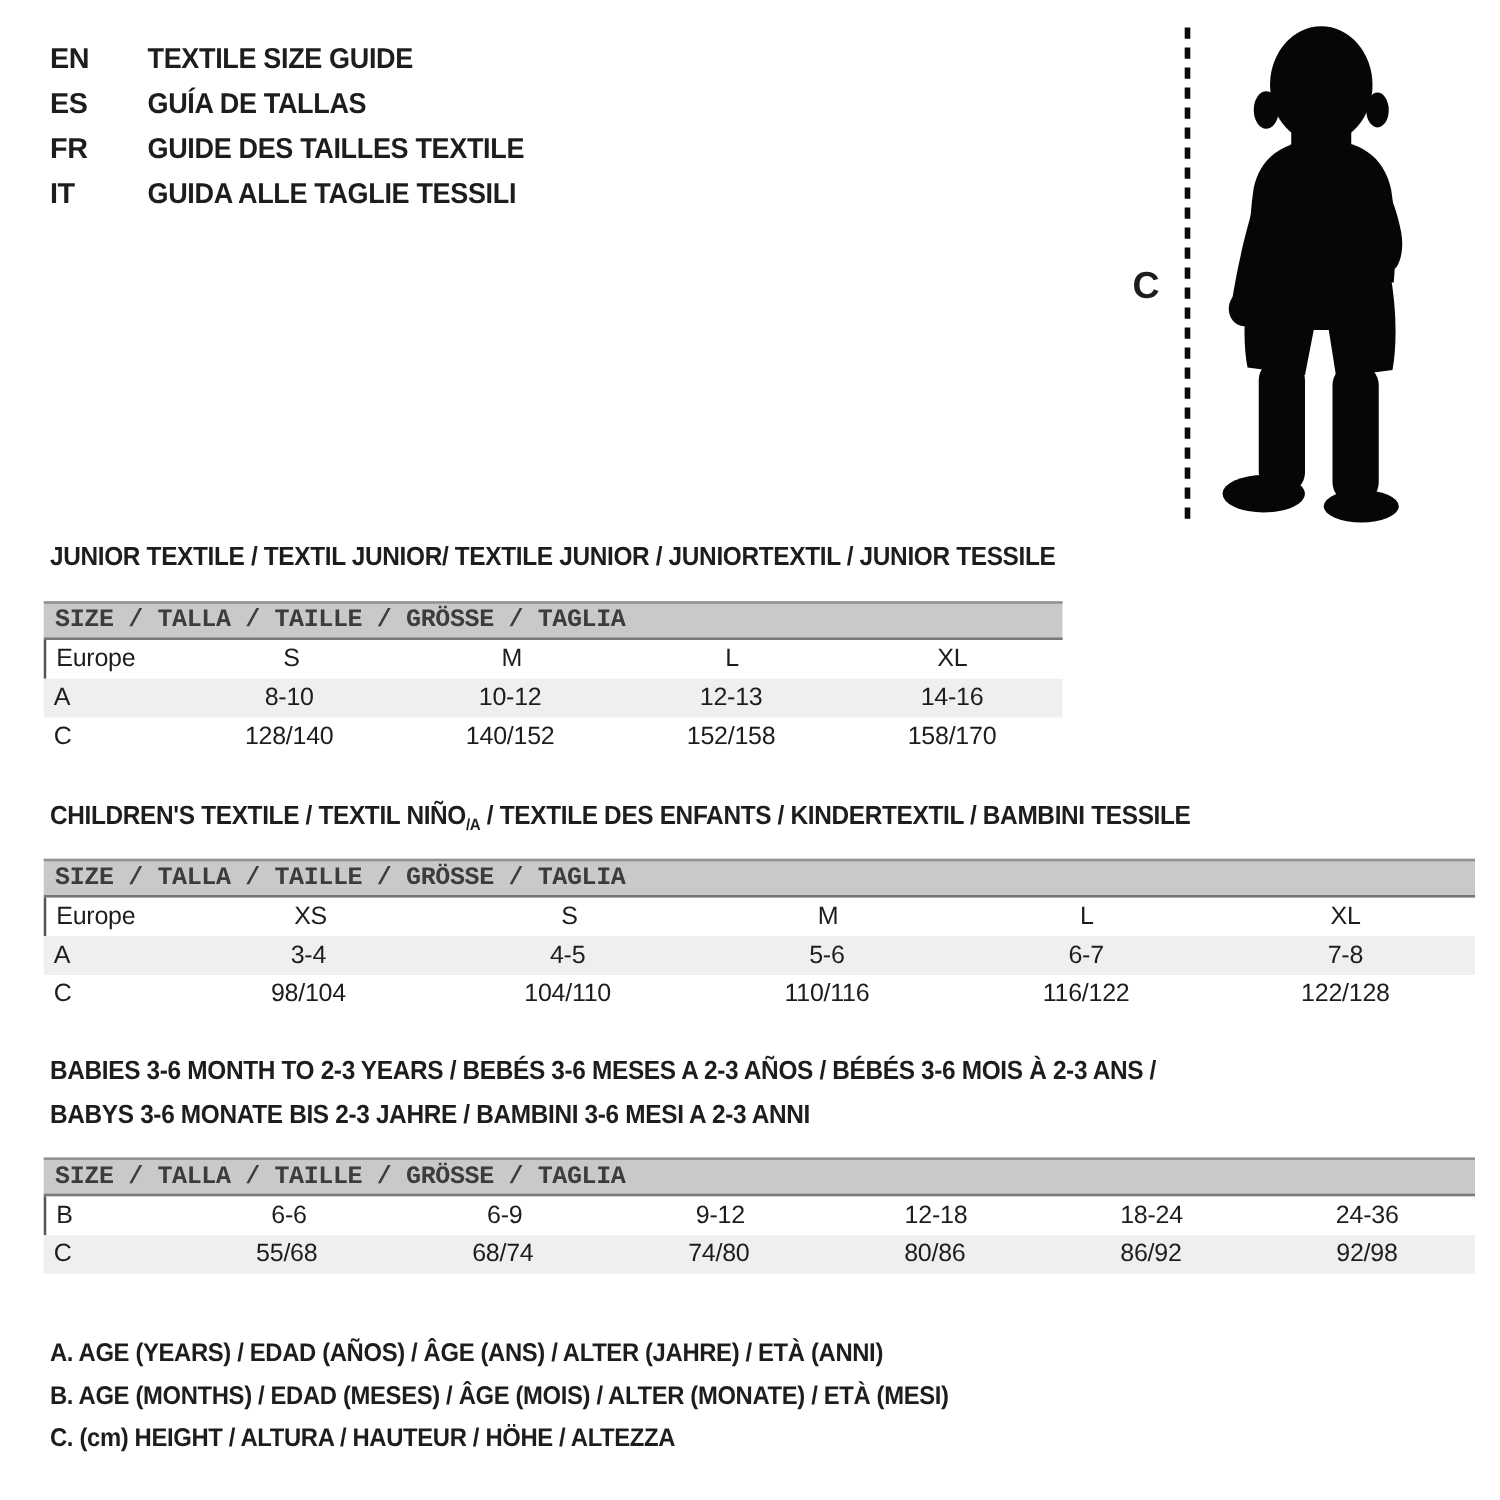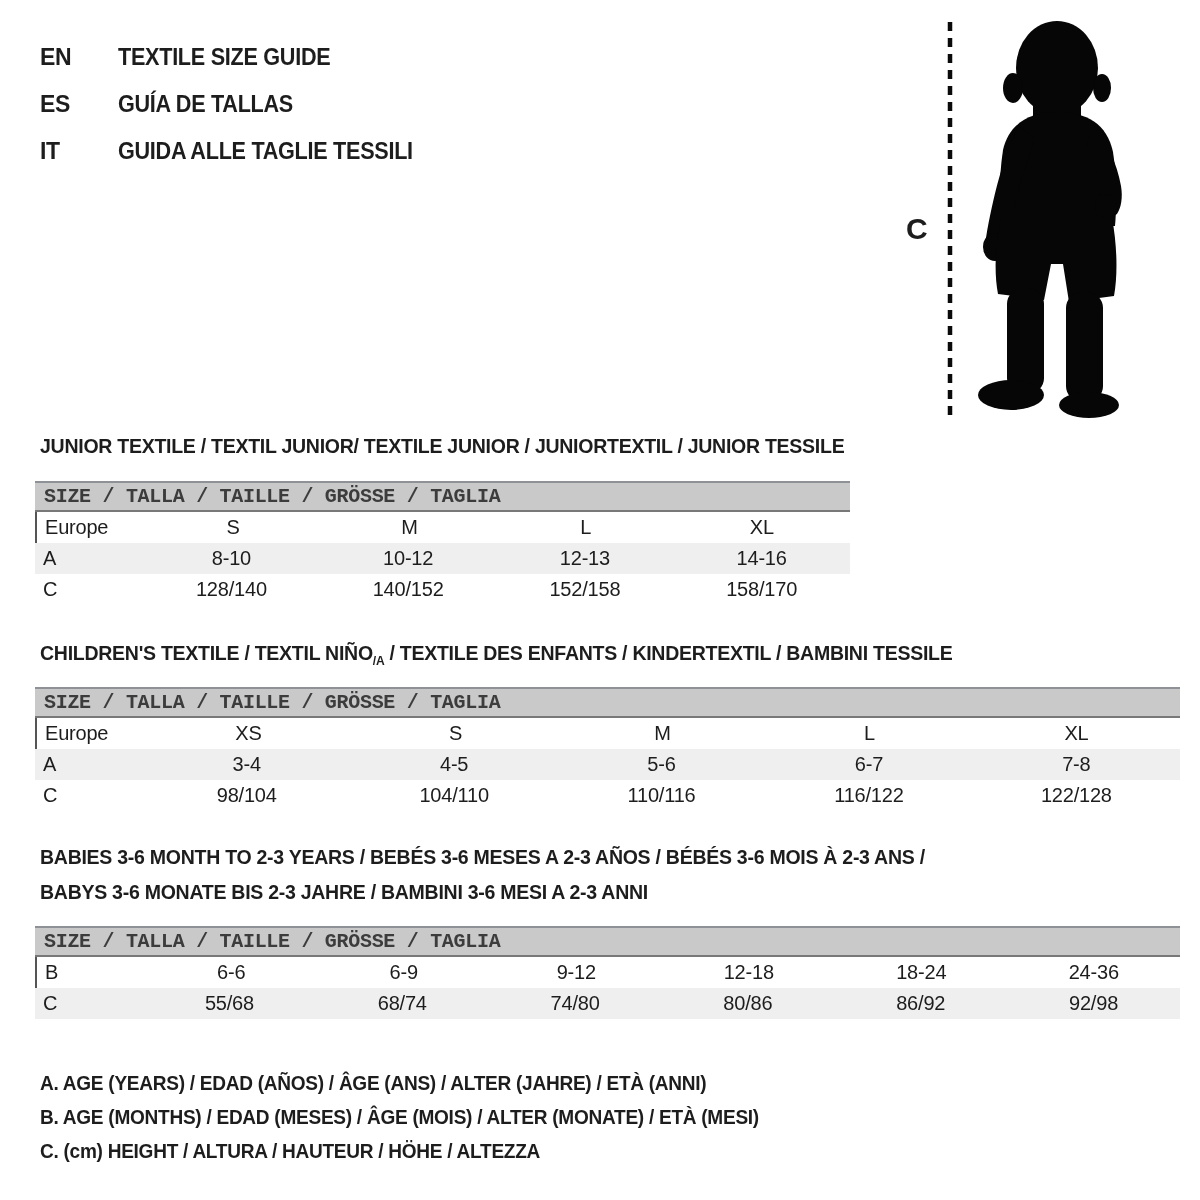--- a/index.html
+++ b/index.html
@@ -2,21 +2,21 @@
 <html><head>
 <meta charset="utf-8">
 <style>
   html,body{margin:0;padding:0;background:#ffffff;}
   #screen{
     position:relative;width:1200px;height:1200px;background:#ffffff;overflow:hidden;
     font-family:"Liberation Sans", sans-serif;color:#1d1d1d;
   }
   
   .lang-block{position:absolute;left:40px;top:28px;}
-  .lang-row{display:flex;height:36px;align-items:center;margin-top:11px;}
+  .lang-row{display:flex;height:36px;align-items:center;}
   .lang-code{width:78px;font-size:23px;font-weight:bold;letter-spacing:-0.3px;}
   .lang-label{font-size:23px;font-weight:bold;letter-spacing:-0.3px;transform:scaleX(0.94);transform-origin:left center;white-space:nowrap;}
   
   .figure-svg{position:absolute;left:895px;top:14px;width:260px;height:410px;}
   .measure-c{position:absolute;left:906px;top:212px;font-size:30px;font-weight:600;letter-spacing:-0.5px;}
   
   .sec-title{position:absolute;left:40px;font-size:21px;font-weight:bold;letter-spacing:-0.3px;
     transform:scaleX(0.93);transform-origin:left center;white-space:nowrap;}
   .sub{font-size:13px;vertical-align:sub;}
   
@@ -43,20 +43,24 @@
 <div id="screen">
 
   <div class="lang-block">
     <div class="lang-row">
       <span class="lang-code">EN</span>
       <span class="lang-label">TEXTILE SIZE GUIDE</span>
     </div>
     <div class="lang-row">
       <span class="lang-code">ES</span>
       <span class="lang-label">GUÍA DE TALLAS</span>
+    </div>
+    <div class="lang-row">
+      <span class="lang-code">FR</span>
+      <span class="lang-label">GUIDE DES TAILLES TEXTILE</span>
     </div>
     <div class="lang-row">
       <span class="lang-code">IT</span>
       <span class="lang-label">GUIDA ALLE TAGLIE TESSILI</span>
     </div>
   </div>
 
   <svg class="figure-svg" viewBox="0 0 260 410" aria-hidden="true">
     <line x1="55" y1="8" x2="55" y2="402" stroke="#0a0a0a" stroke-width="4.5" stroke-dasharray="9 7"></line>
     <g fill="#060606" transform="translate(70,4)">

